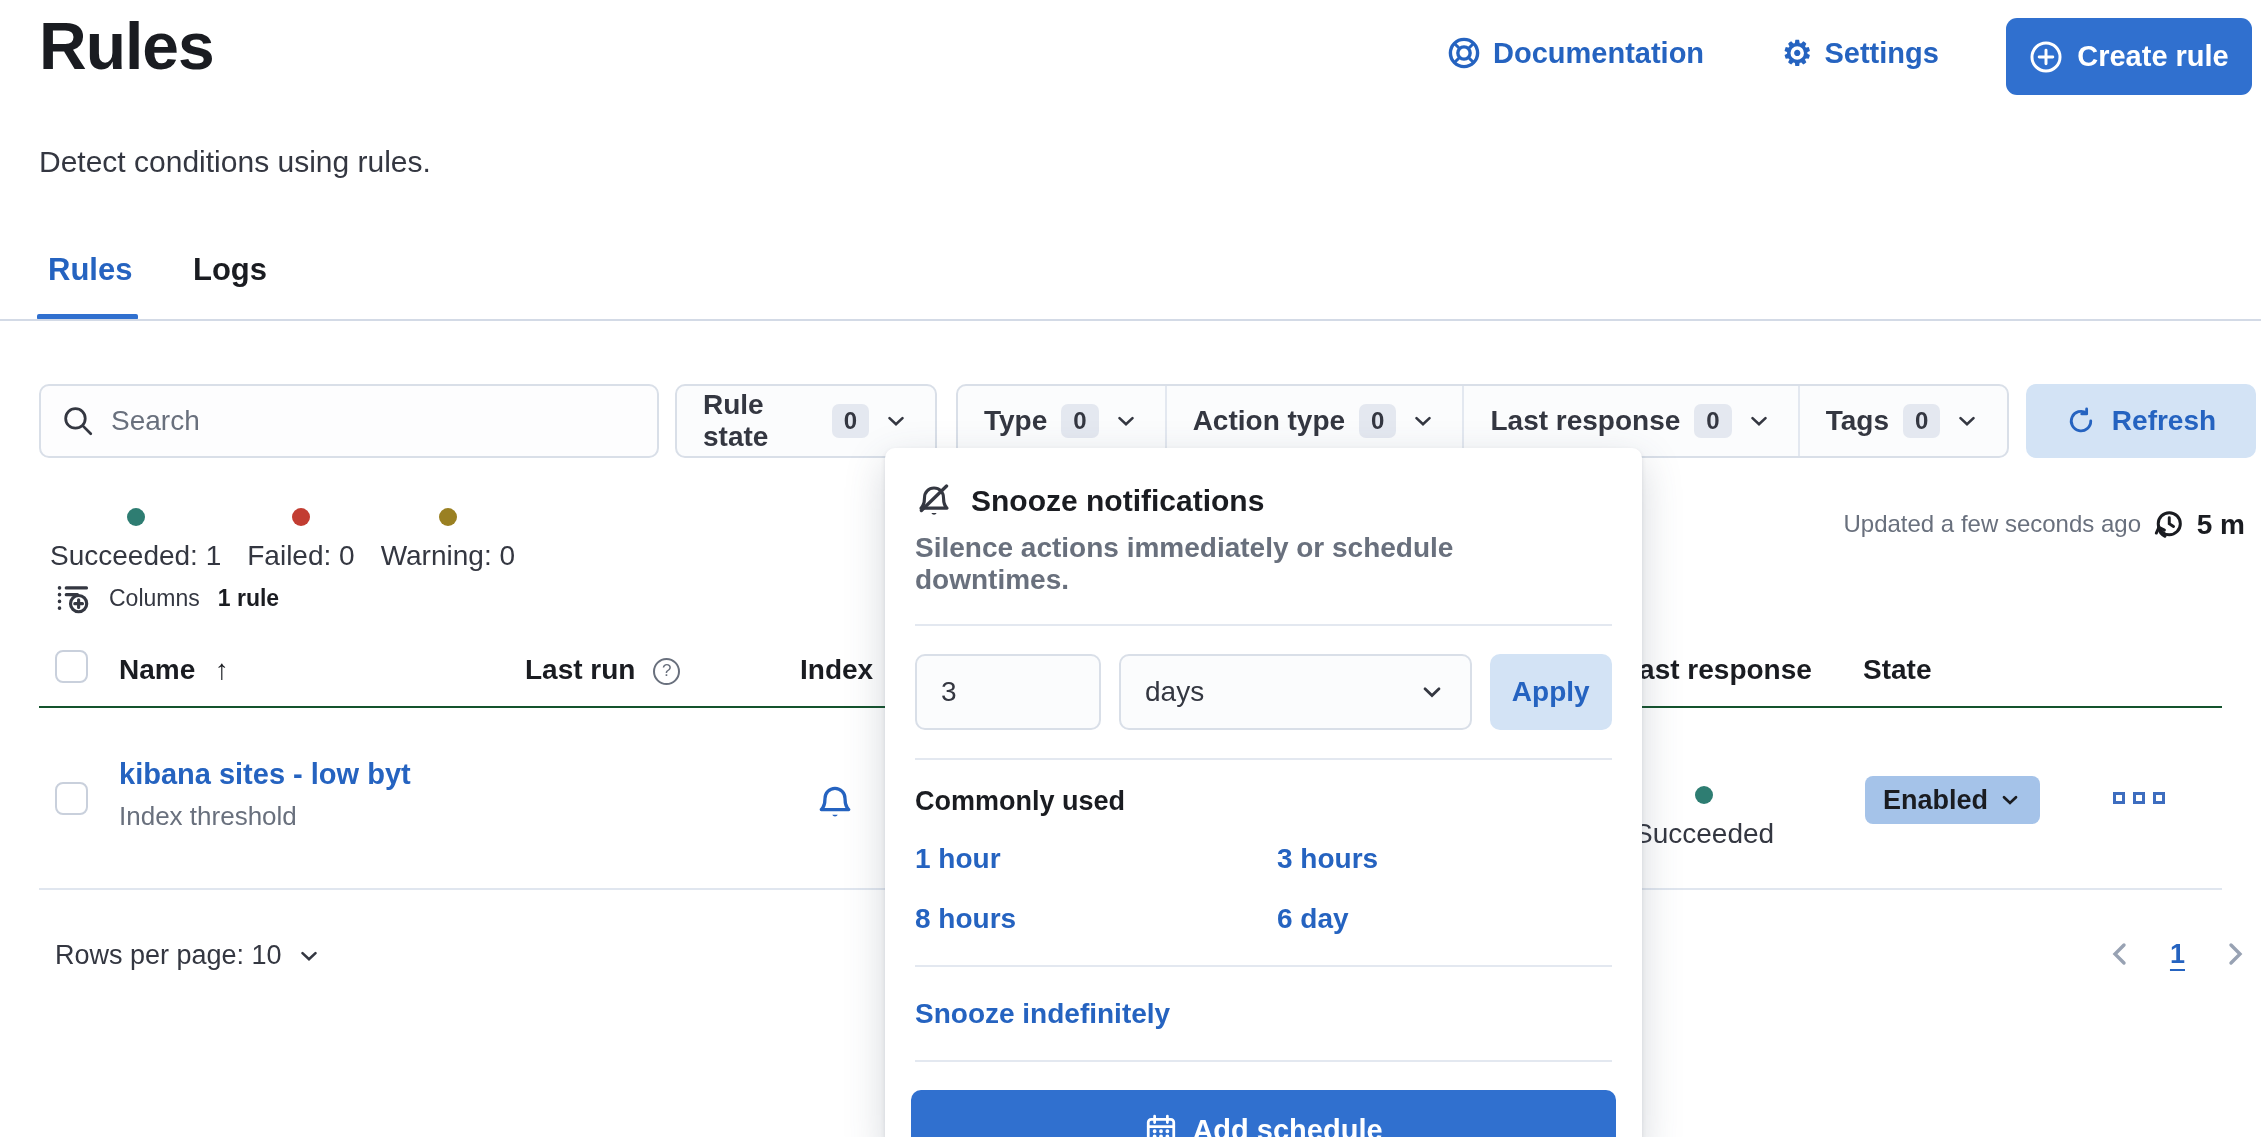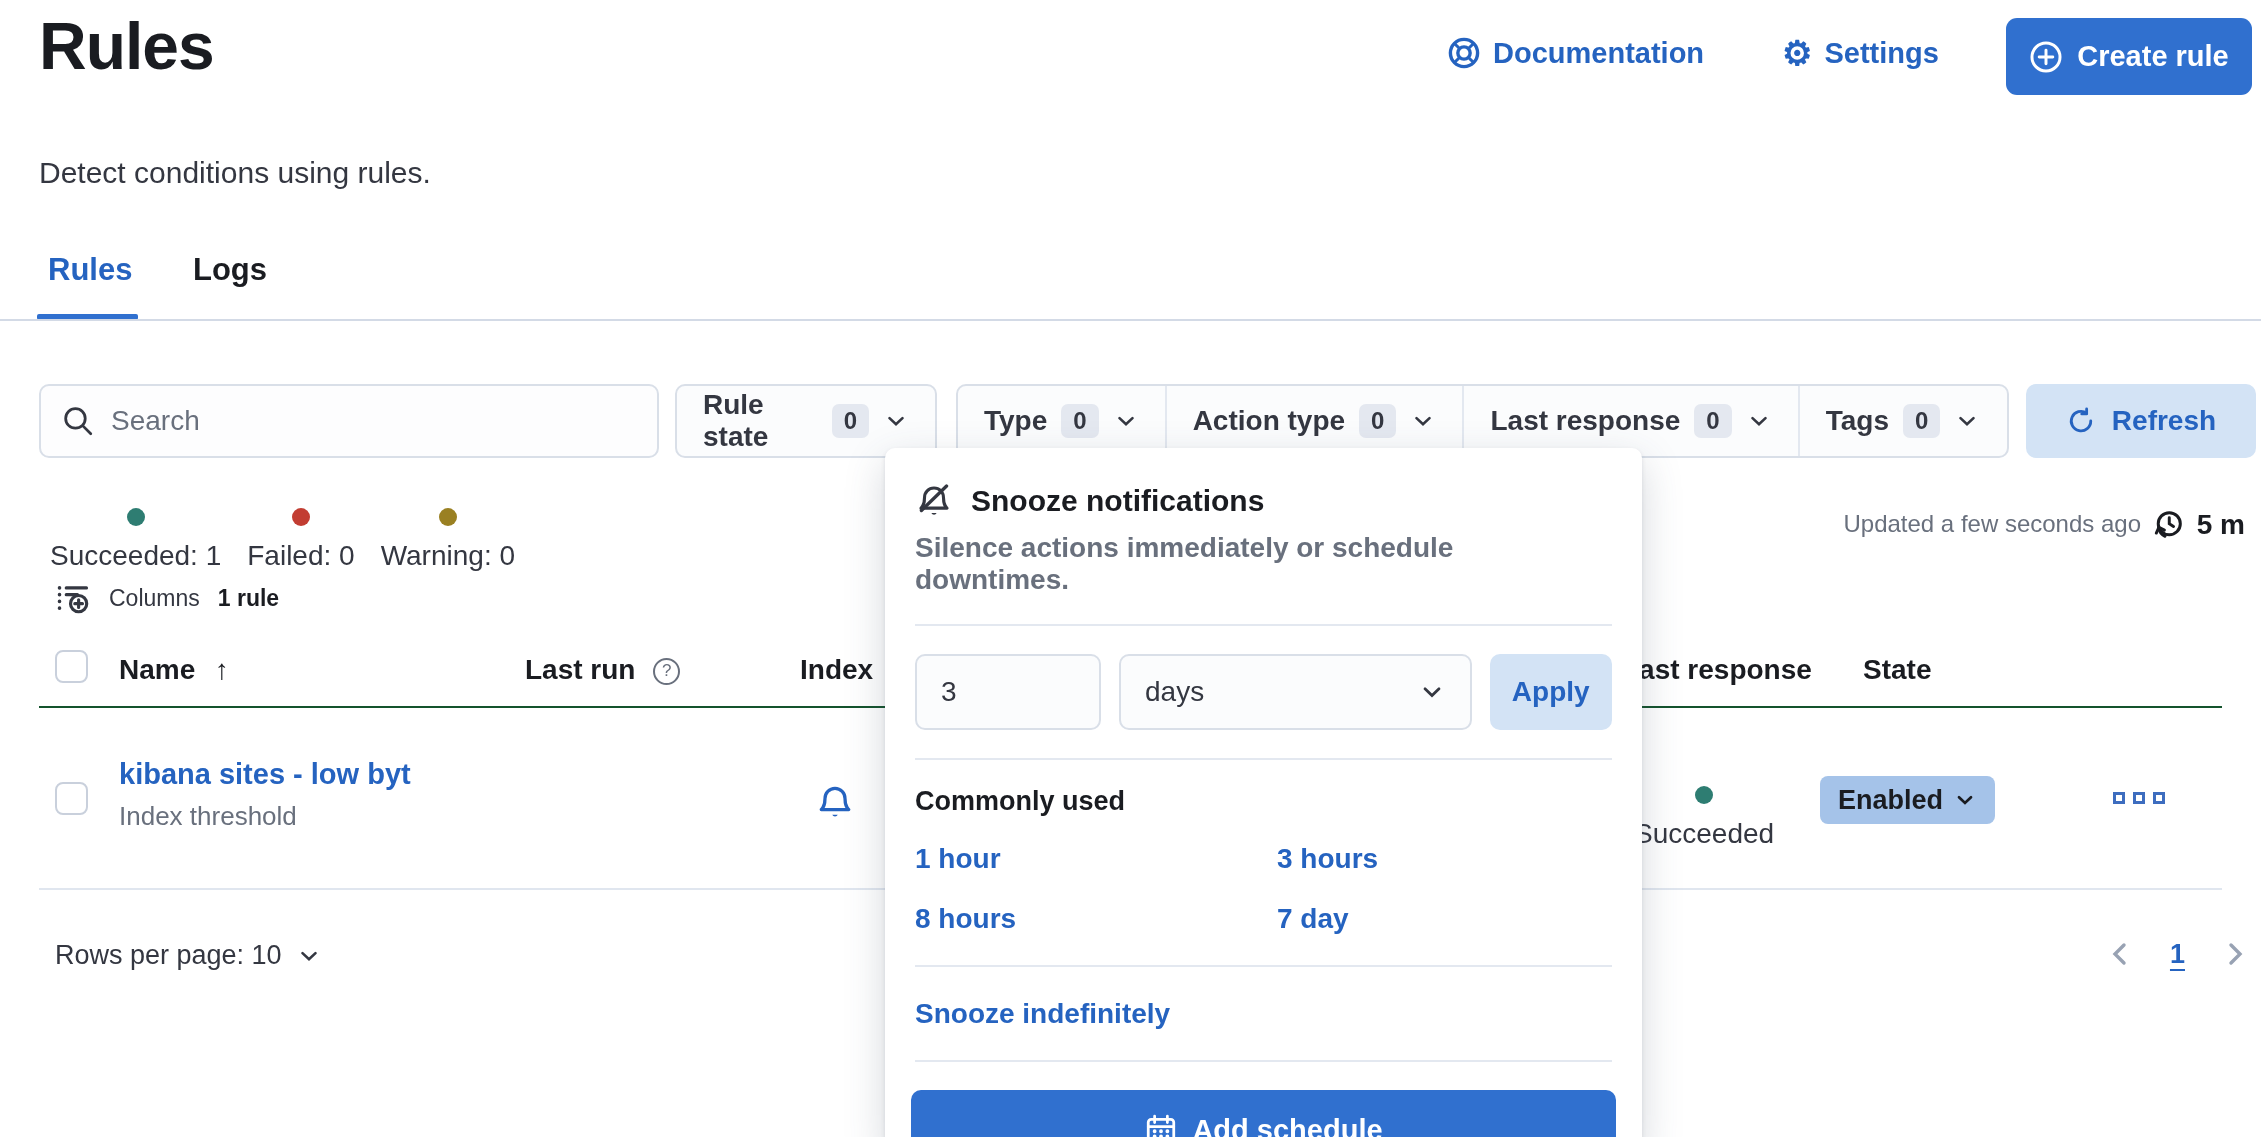--- a/index.html
+++ b/index.html
@@ -3,21 +3,21 @@
 <meta charset="utf-8">
 <style>
   * { margin:0; padding:0; box-sizing:border-box; }
   html,body { width:2261px; height:1137px; overflow:hidden; background:#fff;
     font-family:"Liberation Sans", sans-serif; color:#343741; }
   .abs { position:absolute; }
   .row-center { display:flex; align-items:center;flex-direction:column; }
 
   
   .page-title { left:39px; top:8px; font-size:66px; font-weight:700; color:#1a1c21; letter-spacing:-1px; }
-  .page-subtitle { left:39px; top:156px; font-size:30px; color:#343741; }
+  .page-subtitle { left:39px; top:145px; font-size:30px; color:#343741; }
   .hdr-link { top:36px; display:flex; align-items:center; gap:12px; color:#2563c0;
     font-size:29px; font-weight:600; cursor:pointer; }
   .btn-primary { background:#3070cf; color:#fff; border:none; border-radius:11px;
     font-size:29px; font-weight:600; display:flex; align-items:center; gap:14px;
     justify-content:center; cursor:pointer; font-family:inherit; }
   .create-rule { left:2006px; top:18px; width:246px; height:77px; }
 
   
   .tab { top:252px; font-size:31px; font-weight:600; cursor:pointer; }
   .tab.active { color:#2563c0; }
@@ -279,21 +279,21 @@
       <svg width="40" height="40" viewBox="0 0 16 16">
           <path d="M13.5 11H2.5s1.5-1.1 1.5-4.4A4 4 0 0 1 8 2.5a4 4 0 0 1 4 4.1c0 3.3 1.5 4.4 1.5 4.4z" fill="none" stroke="#2563c0" stroke-width="1.3" stroke-linejoin="round"></path>
           <path d="M6.9 13.1a1.2 1.2 0 0 0 2.2 0" fill="#2563c0"></path>
         </svg>
     </span>
   </div>
   <div class="abs row-center" style="left:1595px; top:78px; gap:14px;">
     <span class="dot" style="background:#2e7d72;"></span>
     <span style="font-size:28px; color:#343741;">Succeeded</span>
   </div>
-  <div class="abs state-badge" style="left:1781px; top:68px;">
+  <div class="abs state-badge" style="left:1826px; top:68px;">
     <span>Enabled</span>
     <span>
         <svg width="24" height="24" viewBox="0 0 16 16">
           <path d="M4 6.2 8 10l4-3.8" fill="none" stroke="#1a1c21" stroke-width="1.8" stroke-linecap="round"></path>
         </svg>
       </span>
   </div>
   <div class="abs actions" style="left:2074px; top:84px;">
     <span></span>
     <span></span>
@@ -353,21 +353,21 @@
   </div>
   <div class="pop-pad" style="padding-top:0;">
       <div class="pop-divider"></div>
     </div>
 
   <div class="common-label">Commonly used</div>
   <div class="common-grid">
     <span class="pop-link">1 hour</span>
     <span class="pop-link">3 hours</span>
     <span class="pop-link">8 hours</span>
-    <span class="pop-link">7 day</span>
+    <span class="pop-link">6 day</span>
   </div>
   <div class="pop-pad" style="padding-top:30px;">
       <div class="pop-divider" style="margin-top:0;"></div>
     </div>
 
   <div class="snooze-indef">
     <span class="pop-link">Snooze indefinitely</span>
   </div>
   <div class="pop-pad" style="padding-top:30px;">
       <div class="pop-divider" style="margin-top:0;"></div>

